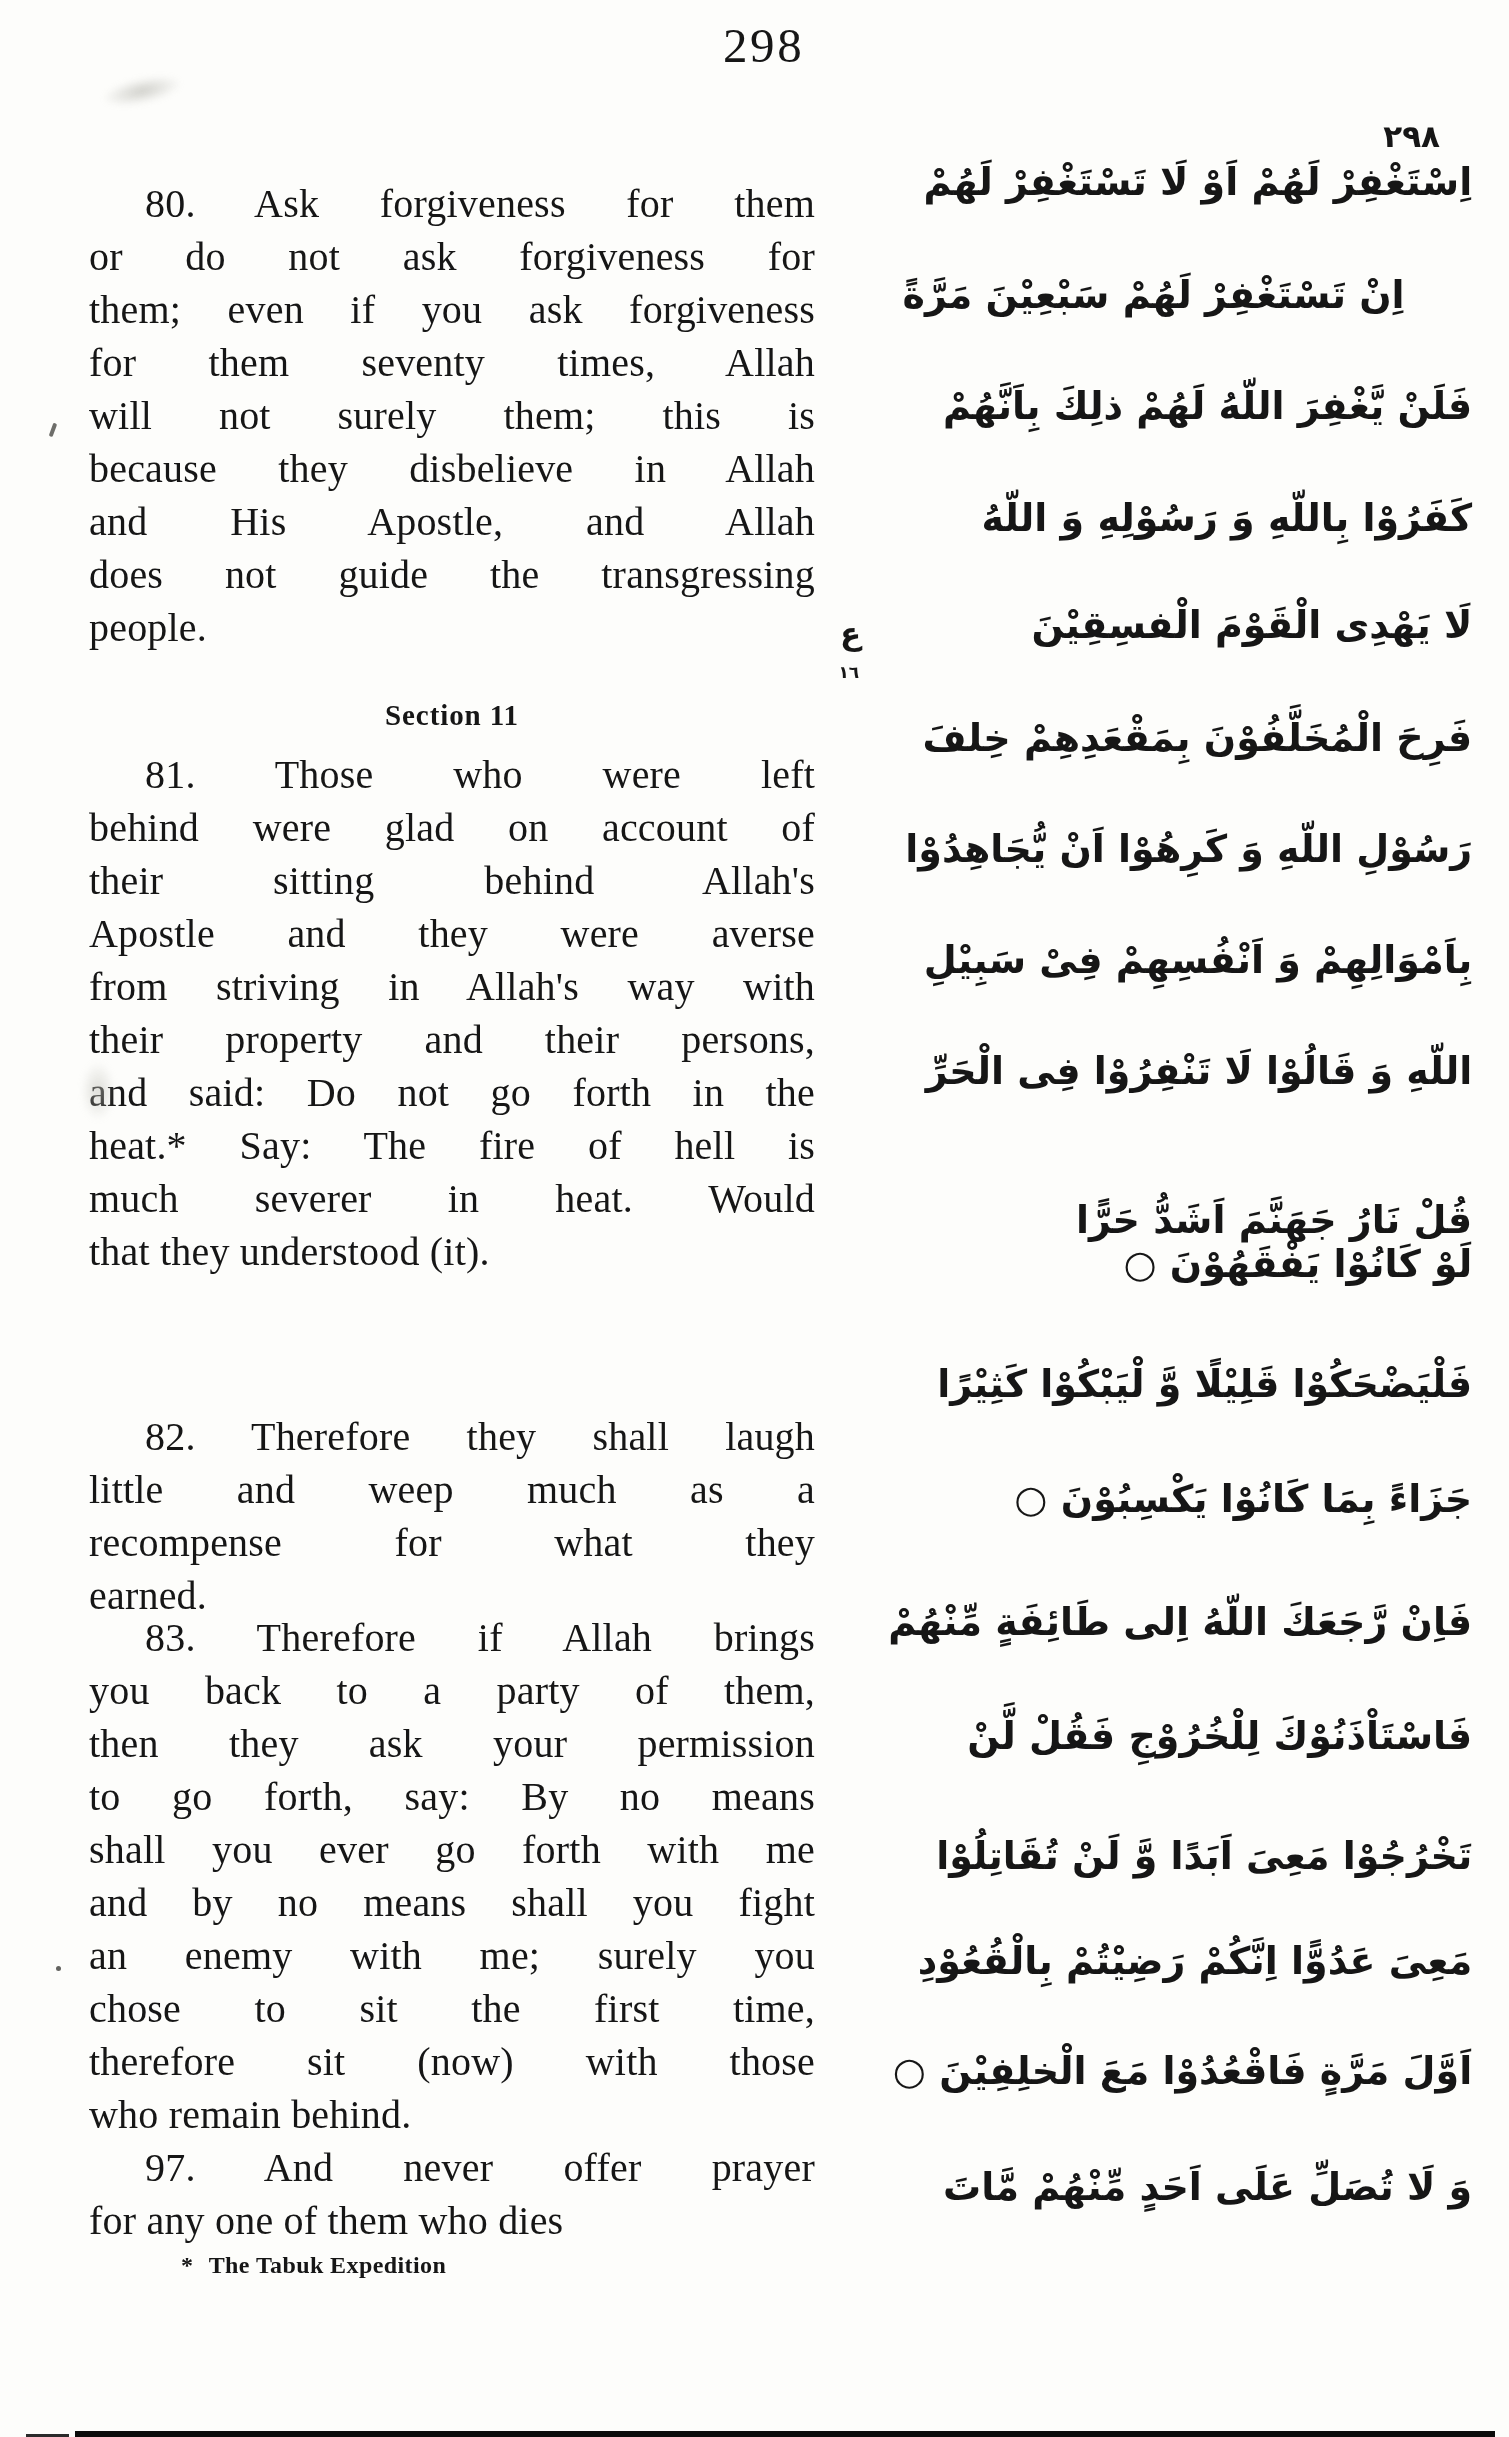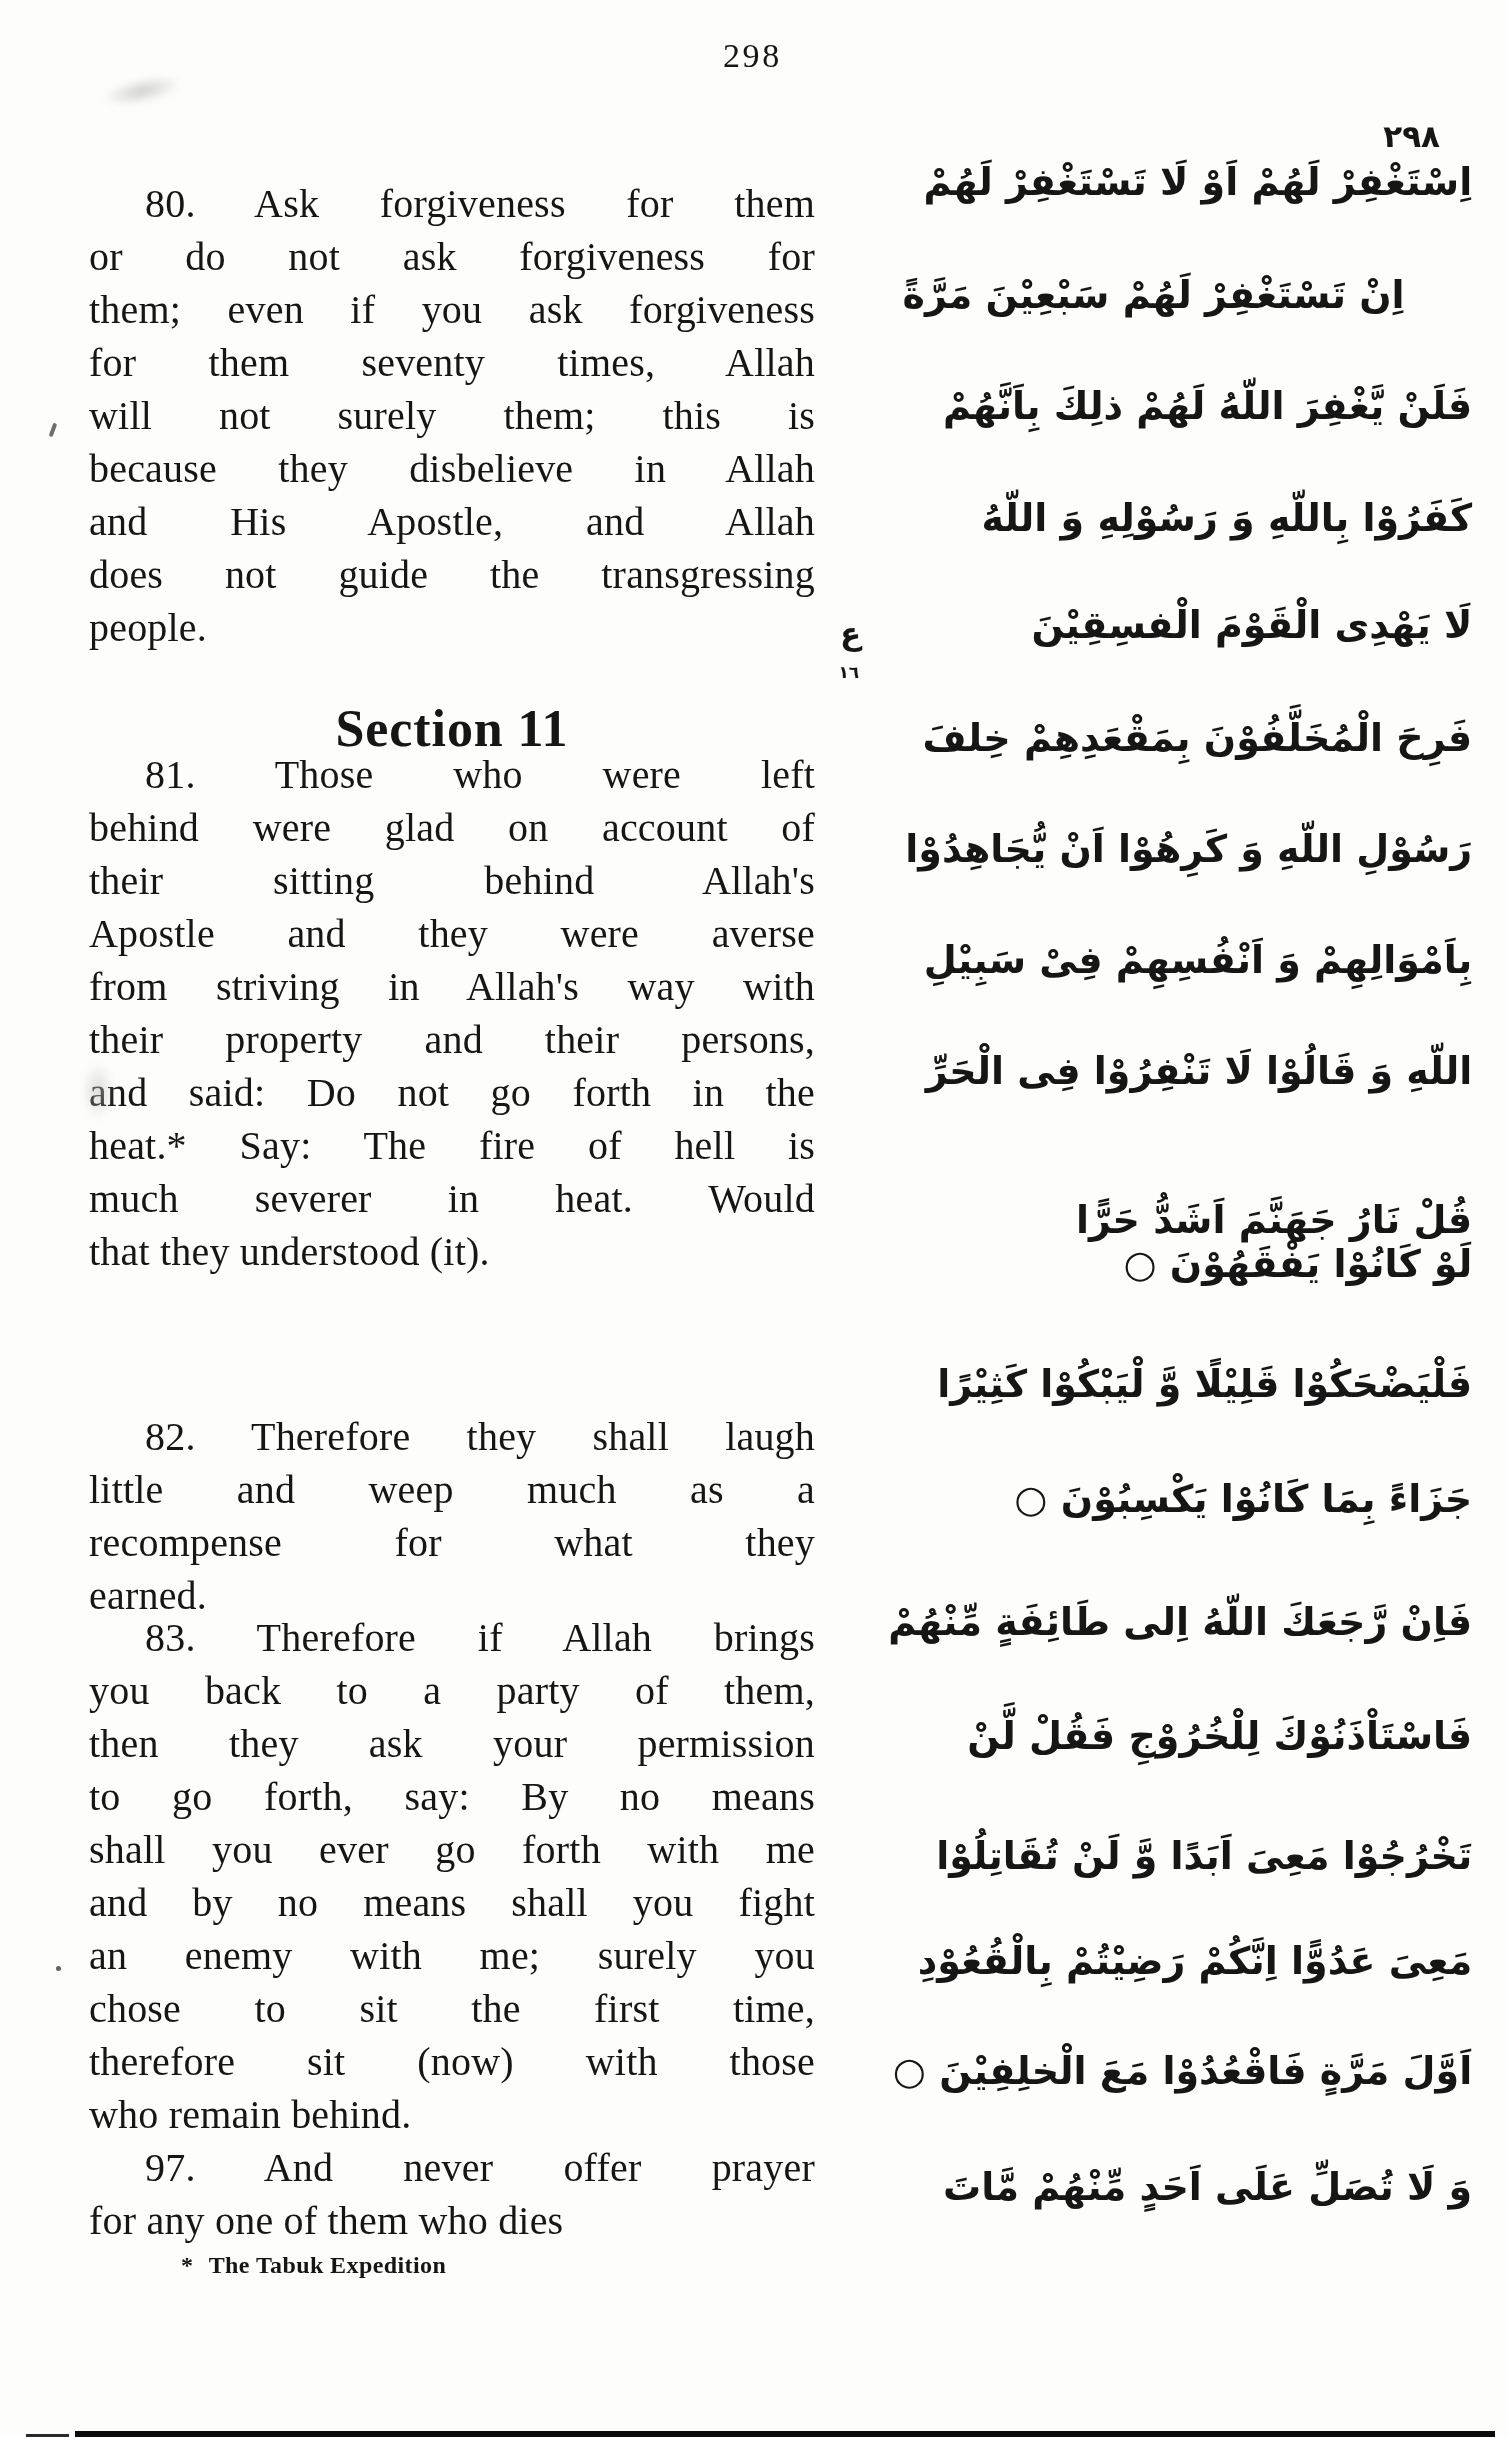--- a/index.html
+++ b/index.html
@@ -4,40 +4,40 @@
 <style>
   html,body{margin:0;padding:0;background:#e8e8e4;}
   .page{
     position:relative; width:1510px; height:2438px;
     background:#fdfdfb;
     font-family:"Liberation Serif", serif;
     color:#161616; overflow:hidden;
   }
   .page-number{
     position:absolute; left:723px; top:17px;
-    font-size:34px; letter-spacing:2.6px; font-weight:400;margin-top:20px;
+    font-size:49px; letter-spacing:2.6px; font-weight:400;
   }
   .page-number-arabic{
     position:absolute; right:70px; top:118px;
     font-family:"DejaVu Sans", sans-serif;
     font-size:31px; font-weight:700;
   }
   .english-column{
     position:absolute; left:89px; top:0; width:726px; height:100%;
   }
   .verse-block{ position:absolute; left:0; width:100%; }
   .eng-line{
     font-size:40px; line-height:53px; letter-spacing:0.2px;
     text-align:justify; text-align-last:justify; white-space:normal;
   }
   .eng-line.first{ text-indent:56px; }
   .eng-line.last{ text-align-last:left; }
   .section-heading{
     position:absolute; top:699px; left:0; width:100%;
-    text-align:center; font-weight:bold; font-size:52px; letter-spacing:0.9px;
+    text-align:center; font-weight:bold; font-size:29px; letter-spacing:0.9px;
   }
   .arabic-column{
     position:absolute; left:835px; top:0; width:644px; height:100%;
     font-family:"DejaVu Sans", sans-serif;
   }
   .ar-line{
     position:absolute; right:6.8px; left:0;
     direction:rtl; text-align:right;
     font-size:38px; font-weight:700; line-height:1.3;
     white-space:nowrap;

